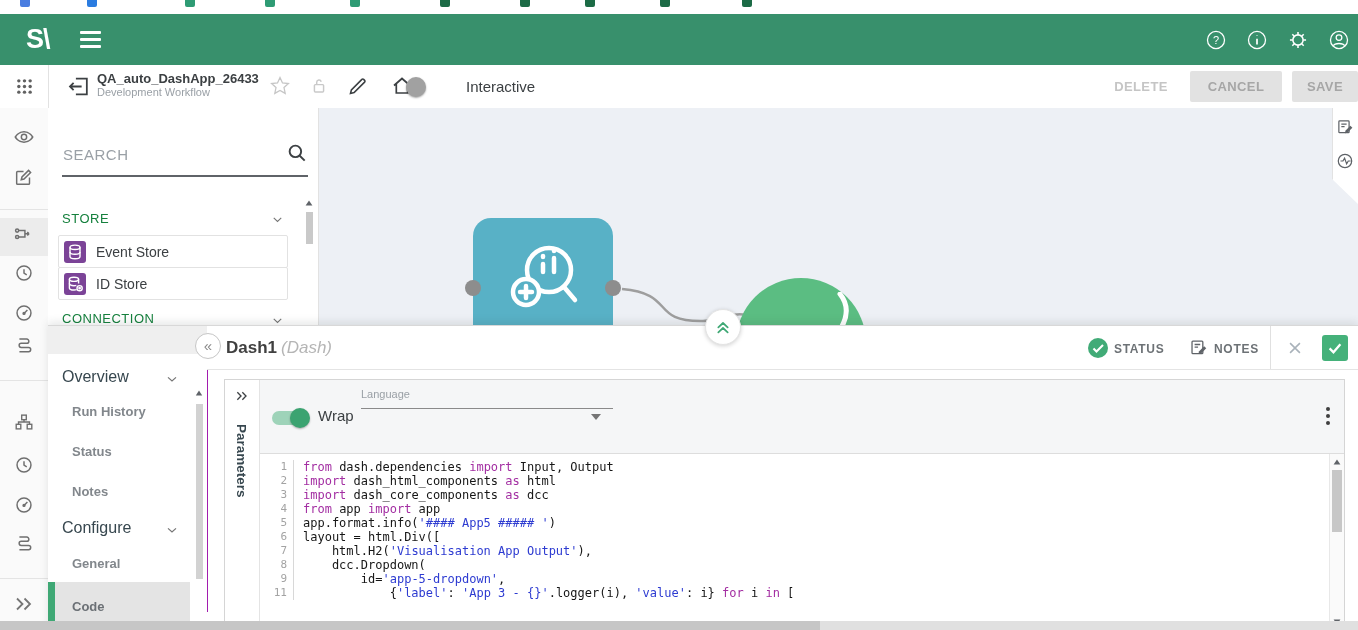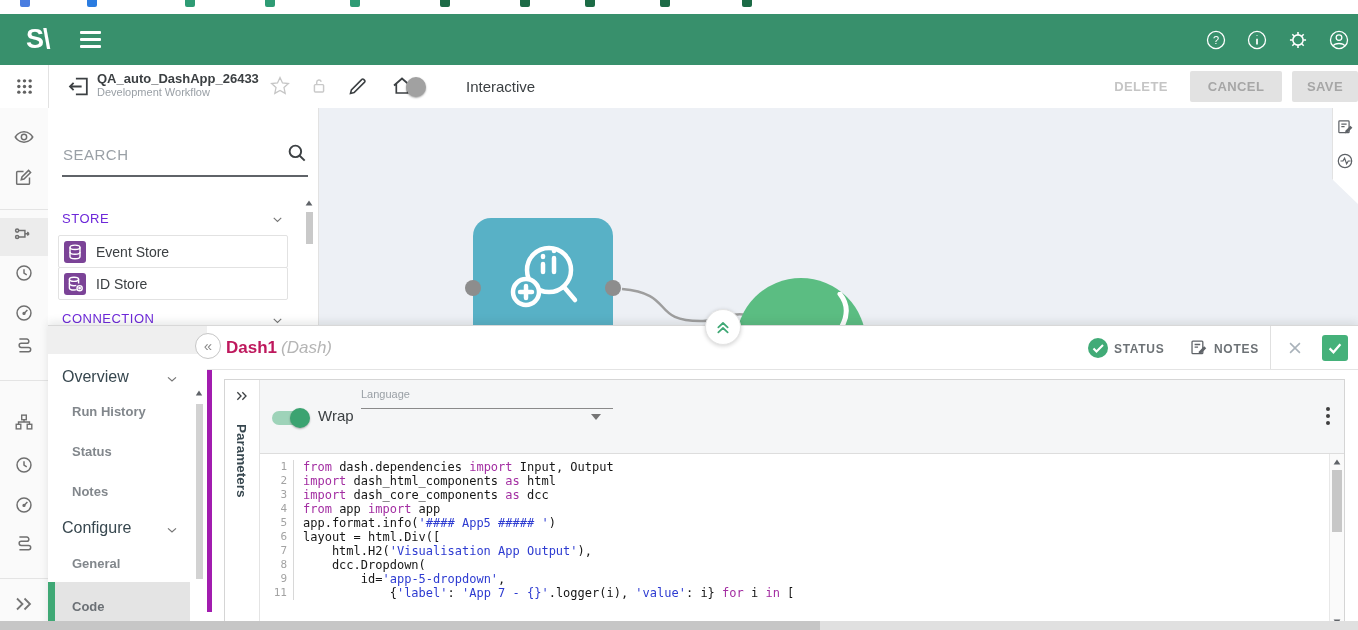--- a/index.html
+++ b/index.html
@@ -40,50 +40,50 @@
   .ric{position:absolute;left:0;width:48px;height:36px;display:flex;align-items:center;justify-content:center;cursor:pointer}
   .ric.sel{background:#ececec;height:38px}
   .rdiv{position:absolute;left:0;width:48px;border-top:1px solid #e4e4e4}
 
   
   .palette{position:absolute;left:48px;top:108px;width:270px;height:217px;background:#fff;border-right:1px solid #e2e2e2;overflow:hidden}
   .search-input{position:absolute;left:13px;top:32px;width:220px;height:26px;border:none;outline:none;
     font-family:"Liberation Sans",sans-serif;font-size:15px;letter-spacing:.5px;color:#3c4043;background:transparent}
   .search-input::placeholder{color:#9aa0a6}
   .search-line{position:absolute;left:14px;top:67px;width:246px;border-top:2px solid #5f6368}
-  .psec{position:absolute;font-size:13px;color:#6d28d9;letter-spacing:.5px}
+  .psec{position:absolute;font-size:13px;color:#15803d;letter-spacing:.5px}
   .pitem{position:absolute;left:10px;width:228px;height:31px;border:1px solid #e2e2e2;border-radius:2px;
     display:flex;align-items:center;background:#fff;cursor:pointer}
   .pitem .dbic{width:22px;height:22px;border-radius:3px;background:#7b4397;margin-left:5px;flex:none}
   .pitem .plbl{margin-left:10px;font-size:14px;color:#3c4043}
 
   
   .canvas{position:absolute;left:319px;top:108px;width:1039px;height:217px;background:#edf0f5;overflow:hidden}
   .node{position:absolute;left:154px;top:110px;width:140px;height:130px;border-radius:18px;background:#58b1c6;cursor:pointer}
   .port{position:absolute;width:16px;height:16px;border-radius:50%;background:#8d8d8d;cursor:pointer}
   .gnode{position:absolute;left:417px;top:170px;width:130px;height:130px;border-radius:50%;background:#5bbd82;cursor:pointer}
 
   
   .flap{position:absolute;left:1332px;top:108px;width:26px;height:96px;background:#fff;
     clip-path:polygon(0 0,100% 0,100% 100%,0 74%);box-shadow:inset 1px 0 0 #e2e2e2}
   .flap .fic{position:absolute;left:4px;cursor:pointer}
 
   
   .sheet{position:absolute;left:48px;top:325px;width:1310px;height:305px;background:#fff;
     border-top:1px solid #d8d8d8;box-shadow:0 -3px 8px rgba(60,64,67,.12)}
   .navband{position:absolute;left:0;top:0;width:159px;height:28px;background:#efefef;border-right:1px solid #e2e2e2}
-  .cfg{position:absolute;left:0;top:28px;width:159px;height:258px;background:#fff;border-right:5px solid #a21caf}
+  .cfg{position:absolute;left:0;top:28px;width:159px;height:258px;background:#fff;border-right:1px solid #a21caf}
   .cfg .grp{position:absolute;left:14px;font-size:16px;font-weight:500;color:#37474f;cursor:pointer}
   .cfg .itm{position:absolute;left:24px;font-size:13px;font-weight:bold;color:#82878c;cursor:pointer}
   .cfg .selrow{position:absolute;left:0;top:228px;width:142px;height:49px;background:#e4e4e4;cursor:pointer}
   .cfg .selrow .bar{position:absolute;left:0;top:0;width:7px;height:49px;background:#3fa875}
   .cfg .selrow .lbl{position:absolute;left:24px;top:17px;font-size:13px;font-weight:bold;color:#6b7075}
 
   .sheet-head{position:absolute;left:159px;top:0;right:0;height:43px;border-bottom:1px solid #e4e4e4;background:#fff}
-  .sh-title{position:absolute;left:19px;top:12px;font-size:17px;font-weight:600;color:#be185d}
+  .sh-title{position:absolute;left:19px;top:12px;font-size:17px;font-weight:600;color:#404040}
   .sh-sub{position:absolute;left:74px;top:12px;font-size:17px;font-style:italic;color:#b5b5b5}
   .sh-lab{position:absolute;top:16px;font-size:12px;font-weight:bold;color:#6d7276;letter-spacing:.7px;cursor:pointer}
   .vdiv{position:absolute;top:0;height:43px;border-left:1px solid #e0e0e0}
   .cbx{position:absolute;left:1115px;top:9px;width:26px;height:26px;background:#45b17a;border-radius:3px;
     display:flex;align-items:center;justify-content:center;cursor:pointer}
 
   .backcircle{position:absolute;left:195px;top:333px;width:26px;height:26px;border-radius:50%;background:#fff;
     border:1px solid #c6c6c6;color:#8a8a8a;font-size:15px;display:flex;align-items:center;justify-content:center;
     z-index:7;cursor:pointer;padding-bottom:2px;box-sizing:border-box}
   .collapse-btn{position:absolute;left:705px;top:309px;width:34px;height:34px;border-radius:50%;background:#fff;
@@ -551,21 +551,21 @@
             <div class="cl">
               <span class="ln">8</span>
               <span class="ct"><span>    dcc.Dropdown(</span></span>
             </div>
             <div class="cl">
               <span class="ln">9</span>
               <span class="ct"><span>        id=</span><span class="tok-s">'app-5-dropdown'</span><span>,</span></span>
             </div>
             <div class="cl">
               <span class="ln">11</span>
-              <span class="ct"><span>            {</span><span class="tok-s">'label'</span><span>: </span><span class="tok-s">'App 7 - {}'</span><span>.logger(i), </span><span class="tok-s">'value'</span><span>: i} </span><span class="tok-k">for</span><span> i </span><span class="tok-k">in</span><span> [</span></span>
+              <span class="ct"><span>            {</span><span class="tok-s">'label'</span><span>: </span><span class="tok-s">'App 3 - {}'</span><span>.logger(i), </span><span class="tok-s">'value'</span><span>: i} </span><span class="tok-k">for</span><span> i </span><span class="tok-k">in</span><span> [</span></span>
             </div>
           </div>
       </div>
       <div class="vscroll">
         <div class="tri-up" style="position:absolute;left:3px;top:5px;transform:scale(.85)"></div>
         <div class="vthumb"></div>
         <div class="tri-dn" style="position:absolute;left:3px;bottom:6px;transform:scale(.85)"></div>
       </div>
     </div>
   </section>

